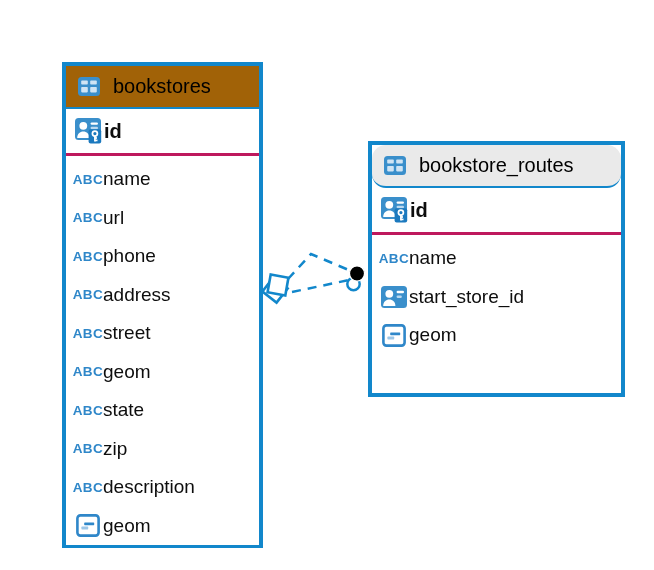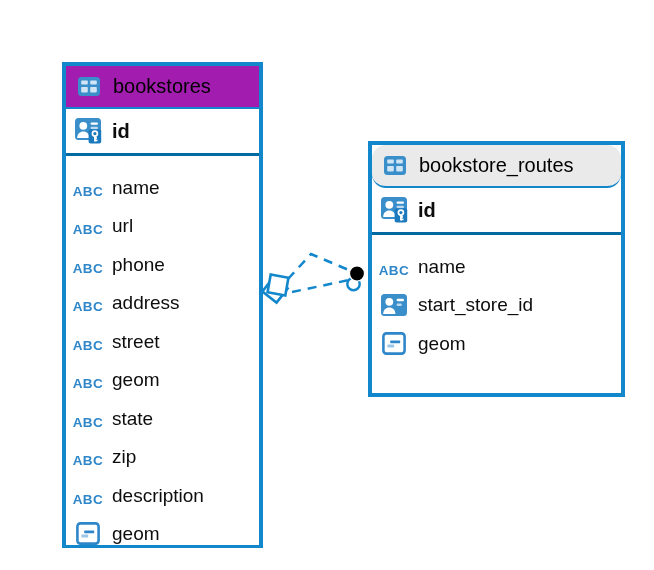--- a/index.html
+++ b/index.html
@@ -10,29 +10,29 @@
   .entity{
     position:absolute;box-sizing:border-box;background:#ffffff;
     border:4px solid #1287cb;
   }
   #table-bookstores{left:62px;top:62px;width:201px;height:486px;}
   #table-bookstore-routes{left:368px;top:141px;width:257px;height:256px;}
   .entity-header{
     box-sizing:border-box;height:43px;display:flex;align-items:center;gap:9px;
     padding:0 8px;border-bottom:2px solid #1287cb;font-size:20px;font-weight:400;color:#000;
   }
-  .header-orange{background:#a21caf;align-items:center;}
+  .header-orange{background:#a16207;align-items:center;}
   .header-gray{background:#eaeaea;border-radius:14px;}
   .pk-row{
-    box-sizing:border-box;height:47px;display:flex;align-items:center;gap:9px;
-    padding:0 7px;border-bottom:3px solid #0369a1;font-size:20px;font-weight:700;background:#fff;
+    box-sizing:border-box;height:47px;display:flex;align-items:center;gap:1px;
+    padding:0 7px;border-bottom:3px solid #be185d;font-size:20px;font-weight:700;background:#fff;
   }
   .col-list{padding-top:4px;}
   .col-row{
-    box-sizing:border-box;height:38.5px;display:flex;align-items:flex-end;gap:9px;
+    box-sizing:border-box;height:38.5px;display:flex;align-items:center;
     padding:0 7px;font-size:19px;font-weight:400;background:#fff;
   }
   .icon-slot{width:30px;display:flex;justify-content:center;align-items:center;flex:0 0 30px;}
   .abc-glyph{
     font-weight:800;font-size:13.5px;letter-spacing:0.5px;color:#2f87c9;
     font-family:"Liberation Sans", sans-serif;
   }
   .relation-layer{position:absolute;left:0;top:0;pointer-events:none;}
 </style>
 </head>

